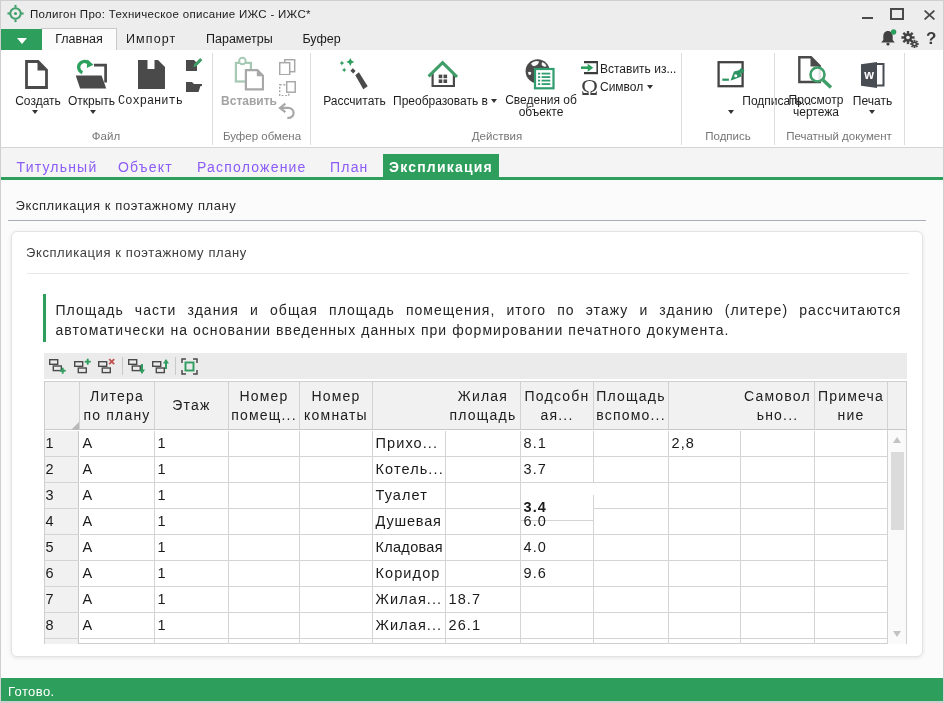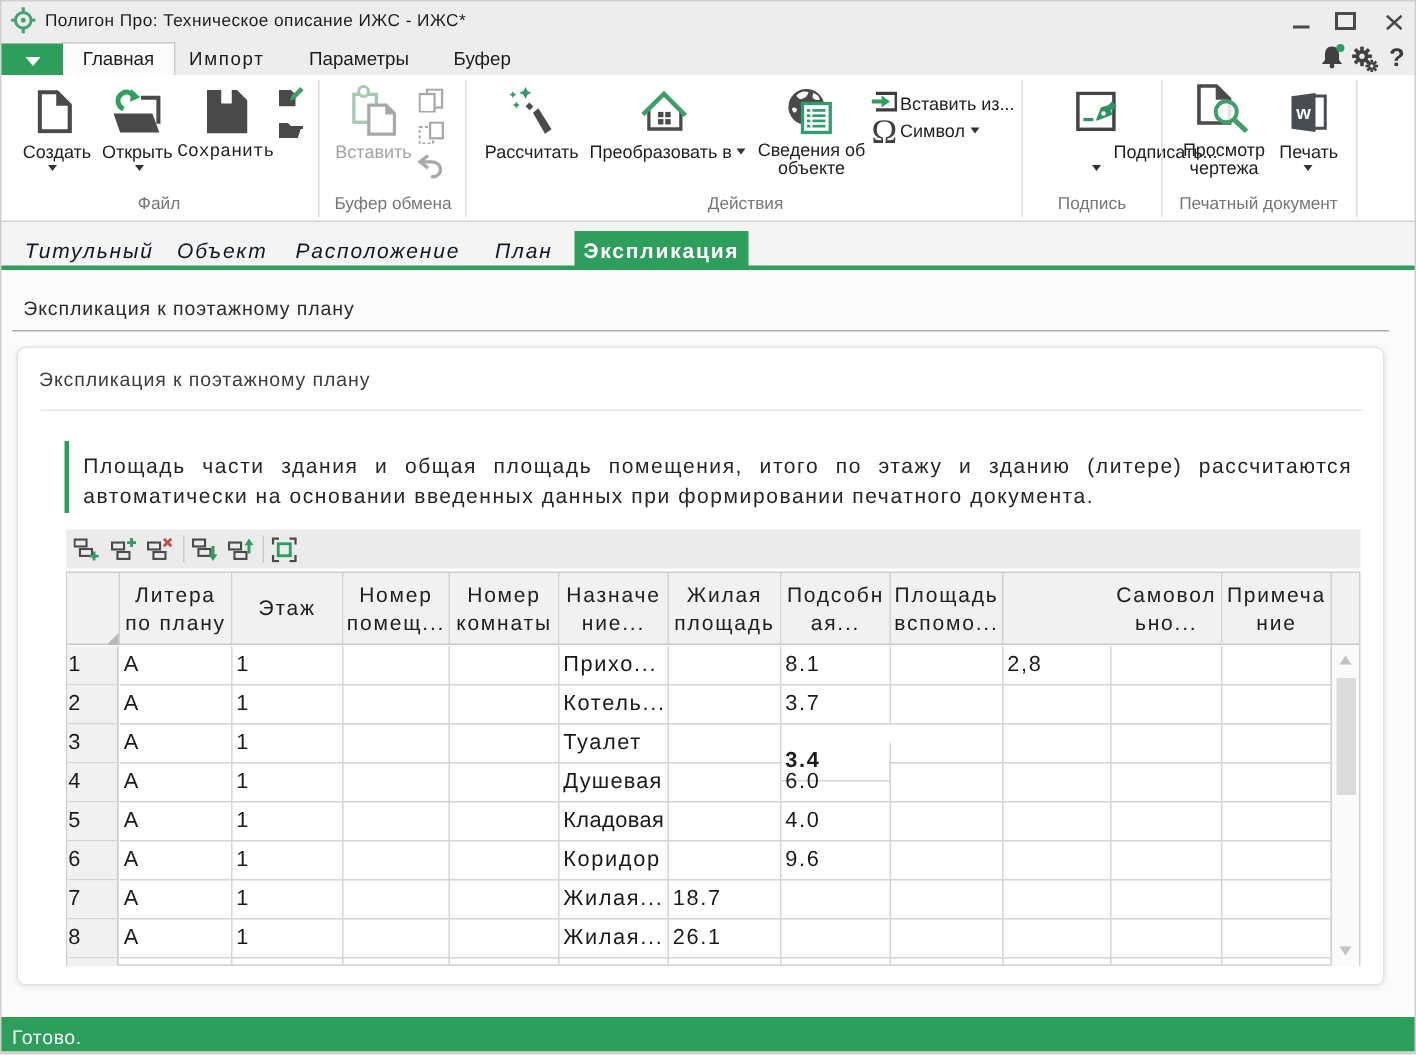--- a/index.html
+++ b/index.html
@@ -20,21 +20,21 @@
   #ribbon { position:absolute; left:0; top:50px; width:944px; height:98px; background:#fff; border-bottom:1px solid #d4d4d4; }
   #docstrip { position:absolute; left:0; top:148px; width:944px; height:29px; background:#f4f4f4; }
   .gsep { position:absolute; top:3px; width:1px; height:92px; background:#dcdcdc; }
   .glabel { position:absolute; top:80px; height:12px; font-size:11.5px; color:#767676; text-align:center; }
   .btext { position:absolute; top:43.5px; font-size:12px; color:#1e1e1e; text-align:center; white-space:nowrap; }
   .btext.dis { color:#a3a3a3; }
   .drop { position:absolute; width:0; height:0; border-left:3.5px solid transparent; border-right:3.5px solid transparent; border-top:4px solid #333; }
   
   #doctabs { position:absolute; left:0; top:142px; width:944px; height:38px; }
   #tabline { position:absolute; left:0; top:35px; width:944px; height:3px; background:#2d9e5b; }
-  .dtab { position:absolute; top:17px; height:20px; font-size:14px; letter-spacing:1.2px; color:#0f172a; white-space:nowrap;font-style:italic; }
+  .dtab { position:absolute; top:17px; height:20px; font-size:14px; letter-spacing:1.2px; color:#8b5cf6; white-space:nowrap; }
   #dtab-active { position:absolute; left:383px; top:11.5px; width:116px; height:26.5px; background:#2d9e5b; color:#fff; font-weight:bold; font-size:14px; letter-spacing:1.2px; text-align:center; line-height:27px; }
   
   #pagelabel { position:absolute; left:15.5px; top:197.5px; font-size:13px; letter-spacing:.6px; color:#2b2b2b; }
   #pageline { position:absolute; left:8px; top:219.5px; width:918px; height:1px; background:#a8adb5; }
   #card { position:absolute; left:11px; top:231px; width:912px; height:426px; background:#fff; border:1px solid #e3e3e3; border-radius:6px; box-shadow:0 1px 4px rgba(0,0,0,.09); }
   #card h3 { position:absolute; left:14px; top:13px; font-size:13px; font-weight:normal; letter-spacing:.6px; color:#3d3d3d; }
   #cardsep { position:absolute; left:15px; top:41px; width:882px; height:1px; background:#e8e8e8; }
   #notebar { position:absolute; left:31px; top:62px; width:2.6px; height:48px; background:#2d9e5b; }
   .noteline { position:absolute; left:43.5px; width:846px; font-size:14px; letter-spacing:1.05px; color:#252525; display:flex; justify-content:space-between; white-space:nowrap; }
   #note2 { display:block; }
@@ -168,21 +168,21 @@
   <svg class="ric" style="left:186px; top:31px;" width="17" height="11" viewBox="0 0 17 11">
     <path d="M0 11 V1 H6 L8 3 H16 V5 H14.5 L12.5 11 Z" fill="#4a4a4a"></path>
   </svg>
 
   <svg class="ric" style="left:233px; top:6px;" width="31" height="37" viewBox="0 0 31 37">
     <rect x="2.9" y="6.9" width="15" height="18.6" fill="#fff" stroke="#a6c9b3" stroke-width="2.2"></rect>
     <circle cx="9.4" cy="5" r="3.3" fill="#fff" stroke="#a6c9b3" stroke-width="2"></circle>
     <path d="M12.9 14.1 H24.4 L30 19.7 V33.4 H12.9 Z" fill="#fff" stroke="#a8a8a8" stroke-width="2.2"></path>
     <path d="M23.8 14.1 L30 20.3 H23.8 Z" fill="#a8a8a8"></path>
   </svg>
-  <div class="btext dis" style="left:221px; width:56px;">Вставить</div>
+  <div class="btext dis" style="left:221px; width:56px;font-weight:bold;">Вставить</div>
 
   <svg class="ric" style="left:279px; top:9px;" width="17" height="16" viewBox="0 0 17 16">
     <rect x="5.7" y="0.7" width="10" height="12" fill="#fff" stroke="#a8a8a8" stroke-width="1.5"></rect>
     <rect x="0.7" y="3.7" width="10" height="12" fill="#fff" stroke="#a8a8a8" stroke-width="1.5"></rect>
   </svg>
   <svg class="ric" style="left:279px; top:31px;" width="17" height="15" viewBox="0 0 17 15">
     <rect x="0.7" y="3.7" width="9" height="11" fill="#fff" stroke="#a8a8a8" stroke-width="1.4" stroke-dasharray="2 1.6"></rect>
     <rect x="7.7" y="0.7" width="8.5" height="10.5" fill="#fff" stroke="#a8a8a8" stroke-width="1.5"></rect>
   </svg>
   <svg class="ric" style="left:278px; top:51px;" width="18" height="19" viewBox="0 0 18 19">
@@ -383,23 +383,20 @@
         <span>Литера<br>по плану</span>
       </div>
 <div class="hcell" style="left:110px; width:74px;">
         <span>Этаж</span>
       </div>
 <div class="hcell" style="left:184px; width:71px;">
         <span>Номер<br>помещ...</span>
       </div>
 <div class="hcell" style="left:255px; width:73px;">
         <span>Номер<br>комнаты</span>
-      </div>
-<div class="hcell" style="left:328px; width:73px;">
-        <span>Назначе<br>ние...</span>
       </div>
 <div class="hcell" style="left:401px; width:75px;">
         <span>Жилая<br>площадь</span>
       </div>
 <div class="hcell" style="left:476px; width:73px;">
         <span>Подсобн<br>ая...</span>
       </div>
 <div class="hcell" style="left:549px; width:75px;">
         <span>Площадь<br>вспомо...</span>
       </div>

